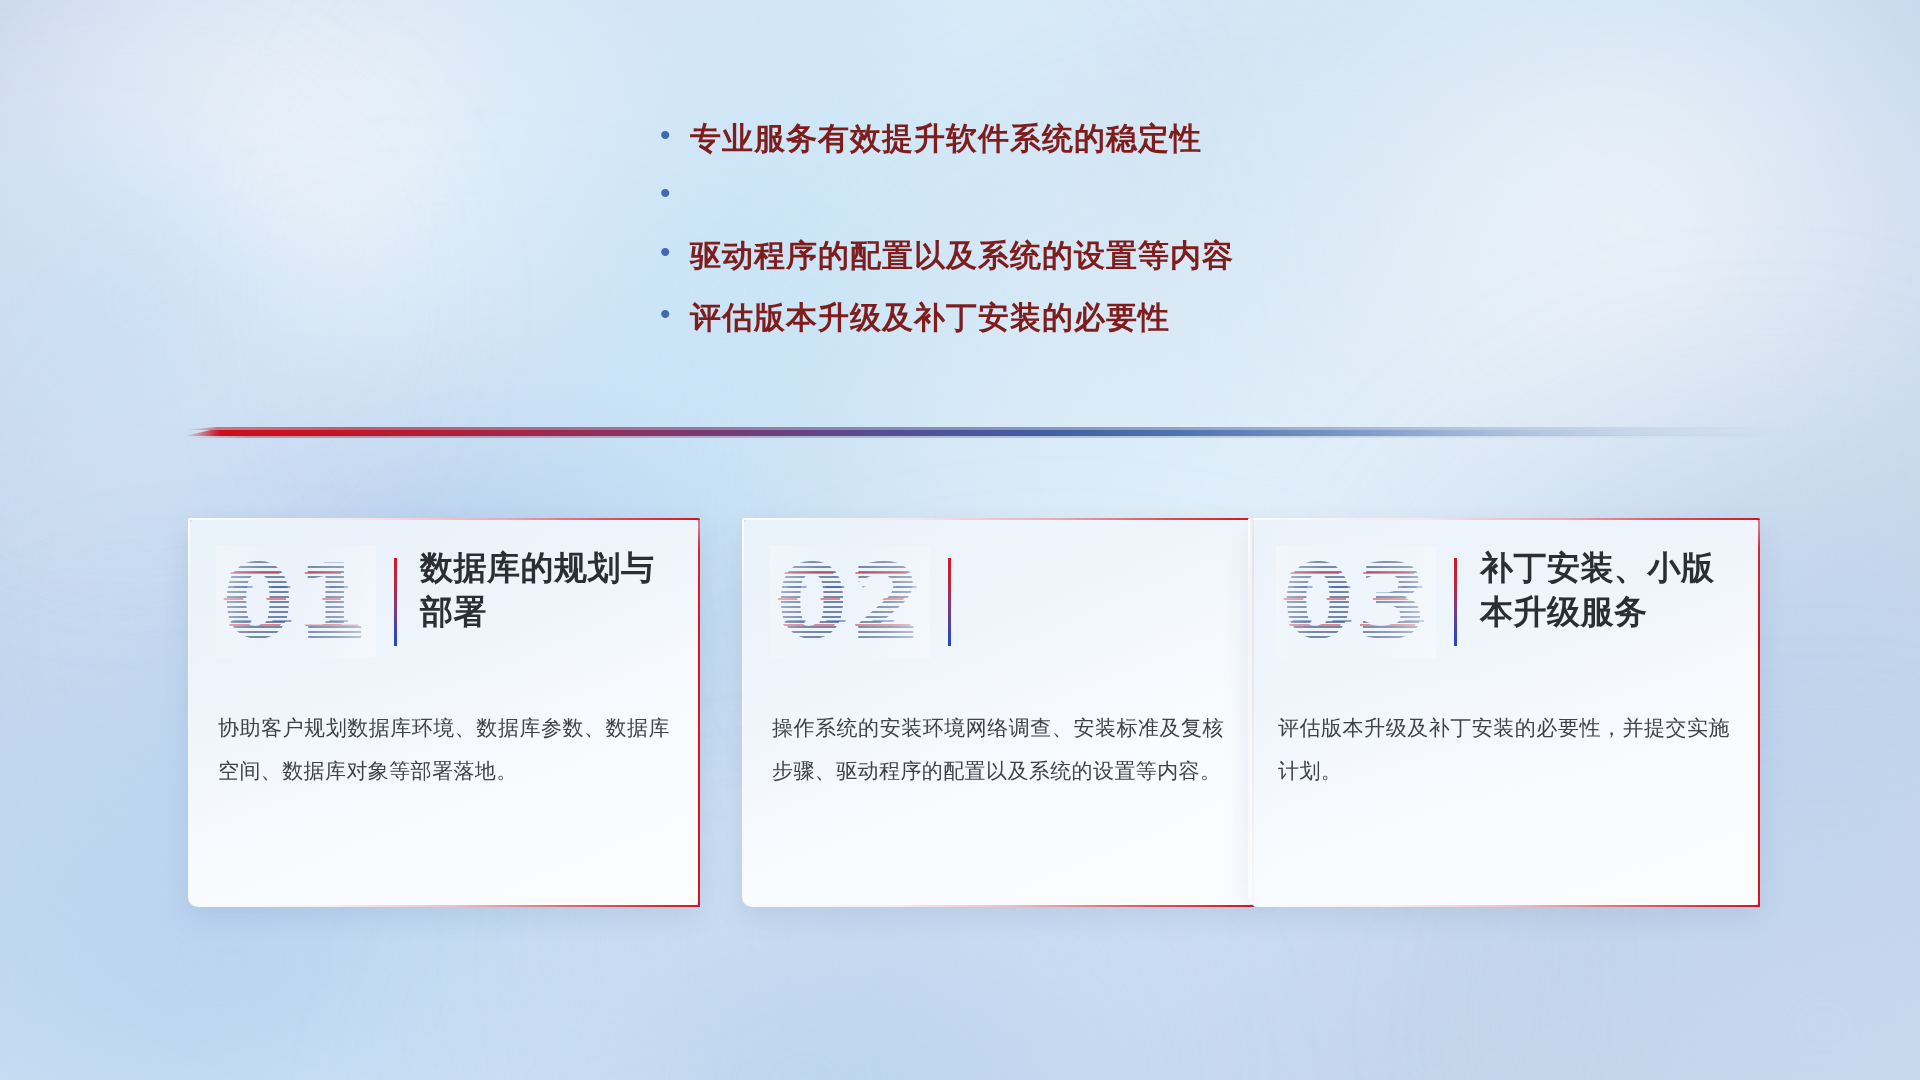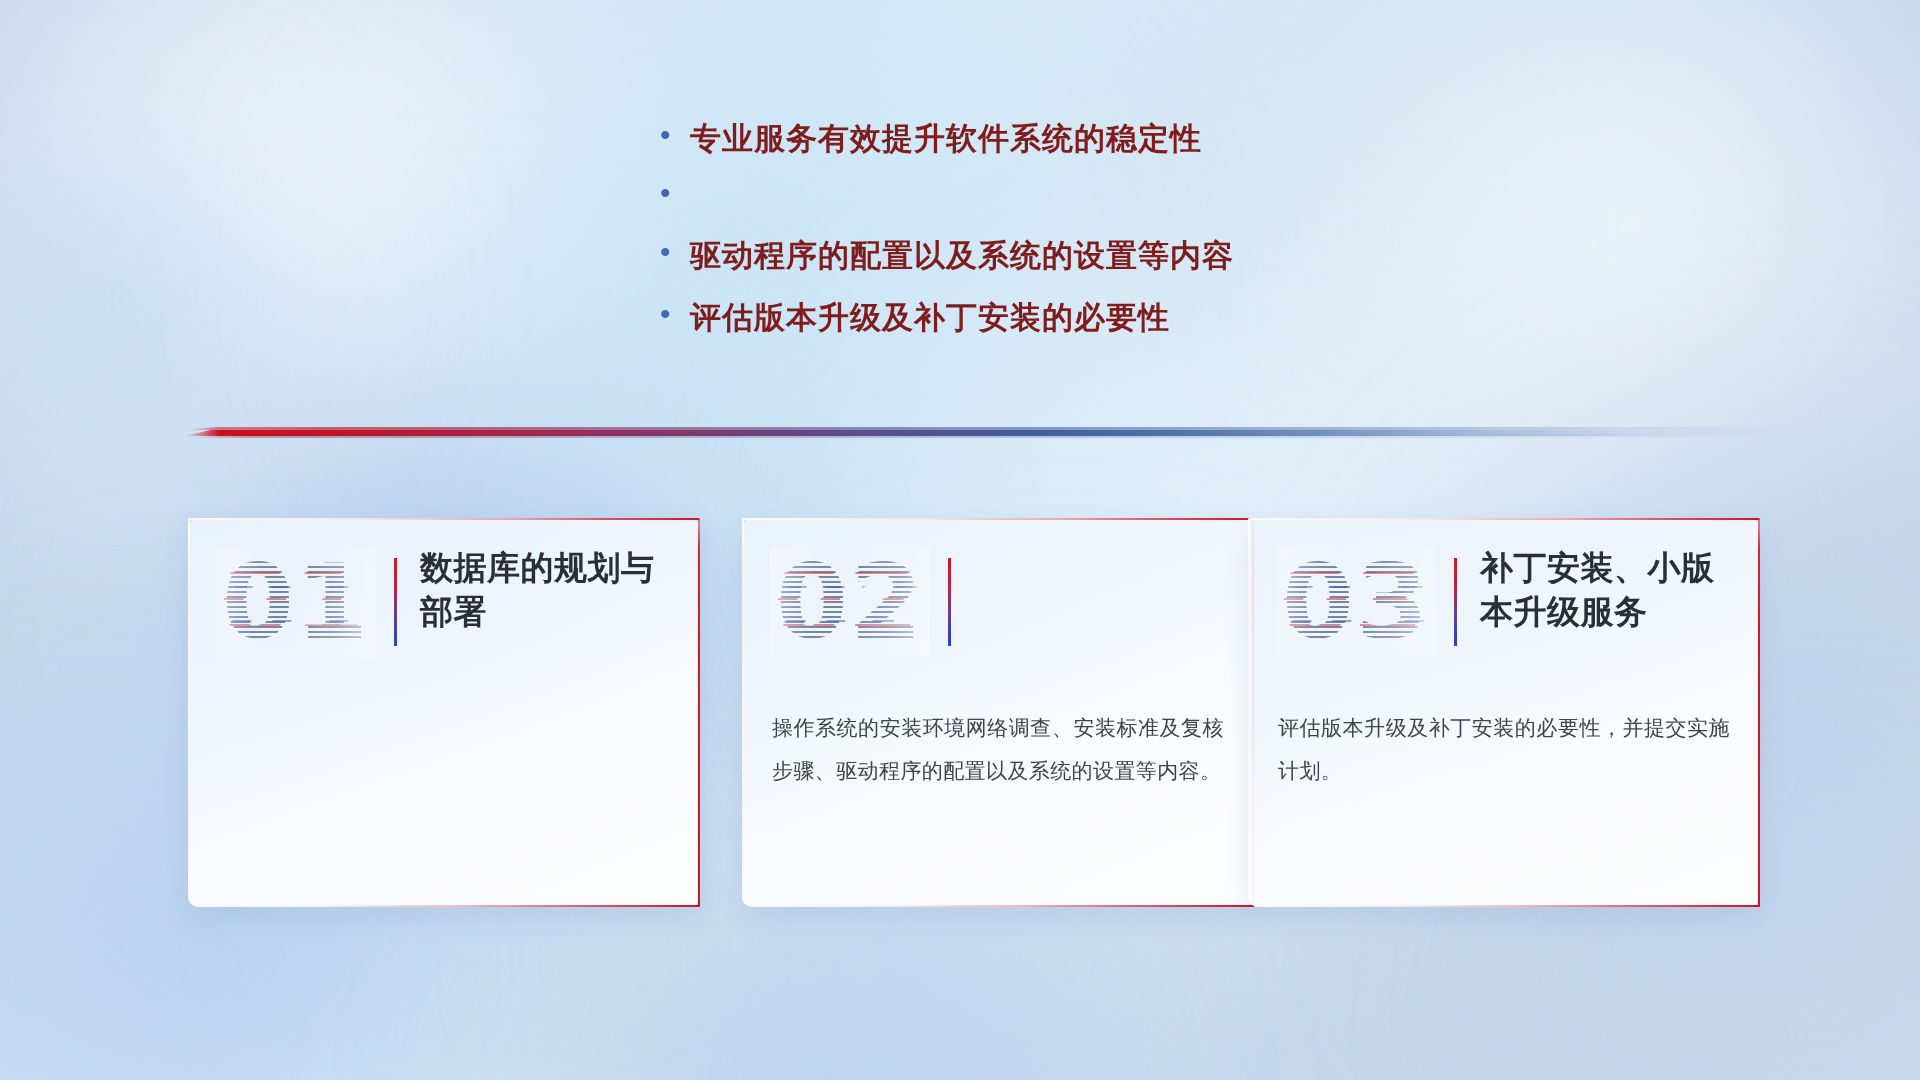--- a/index.html
+++ b/index.html
@@ -306,20 +306,21 @@
     <div class="card-head">
       <div class="num-wrap">
         <div class="num-glyph num-a">01</div>
         <div class="num-glyph num-b">01</div>
         <div class="num-glyph num-c">01</div>
         <div class="num-mask"></div>
       </div>
       <div class="title-rule"></div>
       <div class="card-title">数据库的规划与部署</div>
     </div>
+    <div class="card-body">协助客户规划数据库环境、数据库参数、数据库空间、数据库对象等部署落地。</div>
   </div>
 
   <div class="card" style="left:742px;">
     <div class="card-border">
       <div class="bd-top"></div>
       <div class="bd-left"></div>
       <div class="bd-right"></div>
       <div class="bd-bottom"></div>
     </div>
     <div class="card-head">

